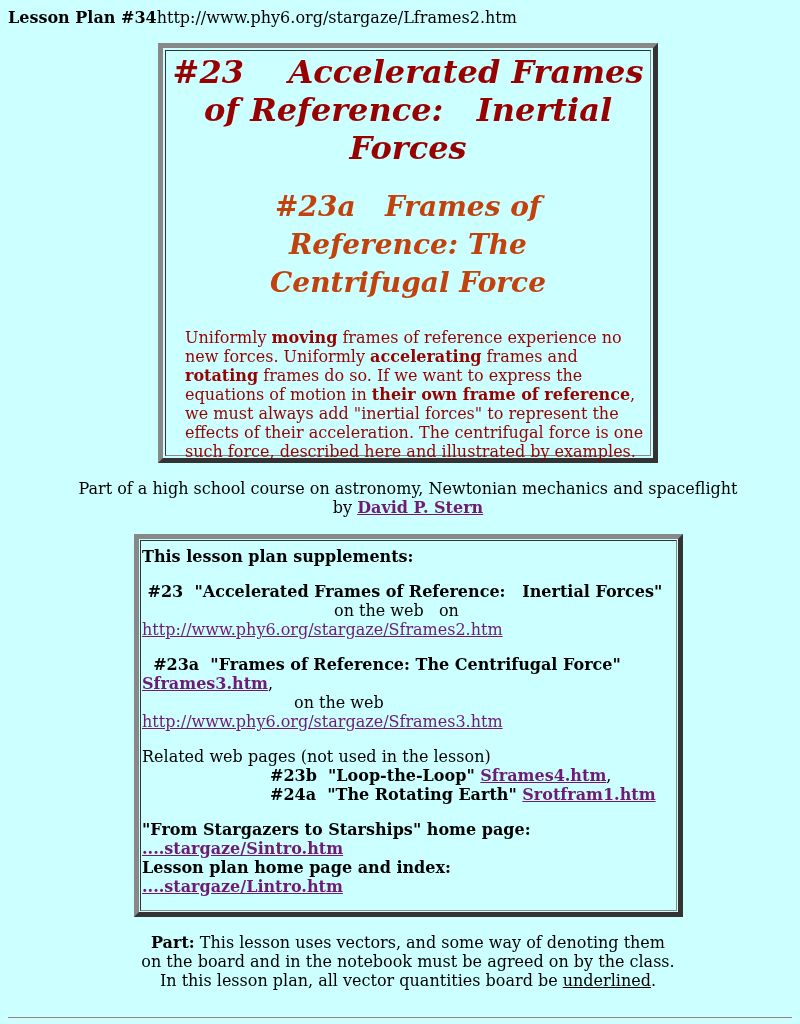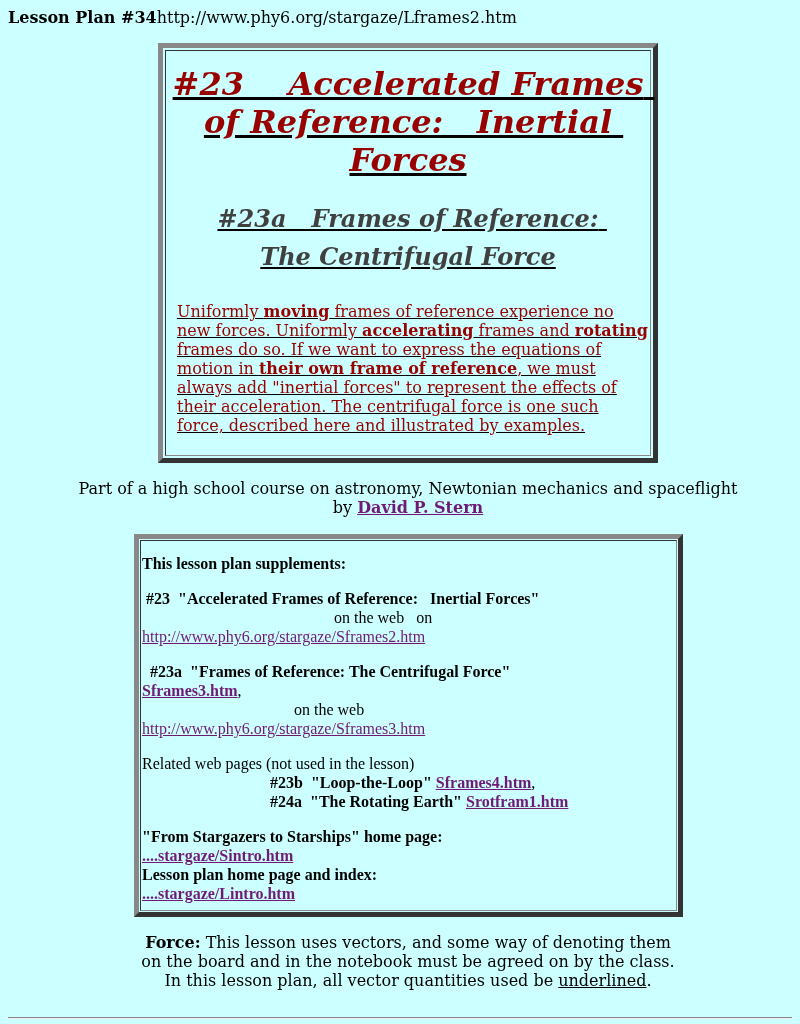--- a/index.html
+++ b/index.html
@@ -21,58 +21,57 @@
     .title-box {
       position: absolute; left: 158px; top: 43px;
       width: 500px; height: 420px;
       box-sizing: border-box;
       border: 5px solid; border-color: #888 #333 #333 #888;
       padding: 2px;
     }
     .title-inner {
       width: 100%; height: 100%; box-sizing: border-box;
       border: 1px solid; border-color: #333 #888 #888 #333;
-      padding: 12px 2px;
-      text-decoration: underline;
+      padding: 0 2px;
     }
     .title-main {
       color: #990000; font-weight: bold; font-style: italic;
       font-size: 32px; line-height: 38px; text-align: center;
       margin: 2px 0 0 0;
     }
     .title-sub {
-      color: #404040; font-weight: bold; font-style: italic;
-      font-size: 24px; line-height: 38px; text-align: center;
+      color: #c2410c; font-weight: bold; font-style: italic;
+      font-size: 28px; line-height: 38px; text-align: center;
       margin: 21px 0 0 0;
     }
     .intro {
       color: #990000; font-size: 16px; line-height: 19px;
-      margin: 26px 0 0 8px; padding-left: 1px;
+      margin: 26px 0 0 16px; padding-left: 1px;
     }
     .intro b { font-weight: bold; }
 
     .course {
       position: absolute; left: 0; top: 479px; width: 816px;
       text-align: center; font-size: 16px; line-height: 19px;
     }
     a { color: #701a75; font-weight: bold; text-decoration: underline; }
     a.plain { font-weight: normal; }
 
     .supp-box {
       position: absolute; left: 134px; top: 534px;
       width: 549px; height: 383px;
       box-sizing: border-box;
       border: 5px solid; border-color: #888 #333 #333 #888;
       padding: 1px;
     }
     .supp-inner {
       width: 100%; height: 100%; box-sizing: border-box;
       border: 1px solid; border-color: #333 #888 #888 #333;
-      padding: 13px 1px 0 1px;
-      font-size: 16px; line-height: 19px; font-family: Liberation Serif, serif;
+      padding: 6px 1px 0 1px;
+      font-size: 16px; line-height: 19px;
     }
     .supp-inner p { margin: 0; }
     .gap { height: 16px; }
     .ind1 { padding-left: 152px; }
     .ind2 { padding-left: 128px; }
 
     .note {
       position: absolute; left: 0; top: 933px; width: 816px;
       text-align: center; font-size: 16px; line-height: 19px;
     }
@@ -120,18 +119,18 @@
     <p class="ind2"><b style="white-space: pre;">#24a  "The Rotating Earth" </b><a href="#">Srotfram1.htm</a></p>
     <div class="gap"></div>
     <p><b>"From Stargazers to Starships" home page:</b></p>
     <p><a href="#">....stargaze/Sintro.htm</a></p>
     <p><b>Lesson plan home page and index:</b></p>
     <p><a href="#">....stargaze/Lintro.htm</a></p>
   </div>
 </div>
 
 <div class="note">
-  <div><b>Force:</b><span> This lesson uses vectors, and some way of denoting them</span></div>
+  <div><b>Part:</b><span> This lesson uses vectors, and some way of denoting them</span></div>
   <div>on the board and in the notebook must be agreed on by the class.</div>
-  <div><span>In this lesson plan, all vector quantities used be </span><u>underlined</u><span>.</span></div>
+  <div><span>In this lesson plan, all vector quantities board be </span><u>underlined</u><span>.</span></div>
 </div>
 
 <div class="hr"></div>
 
 </body></html>

